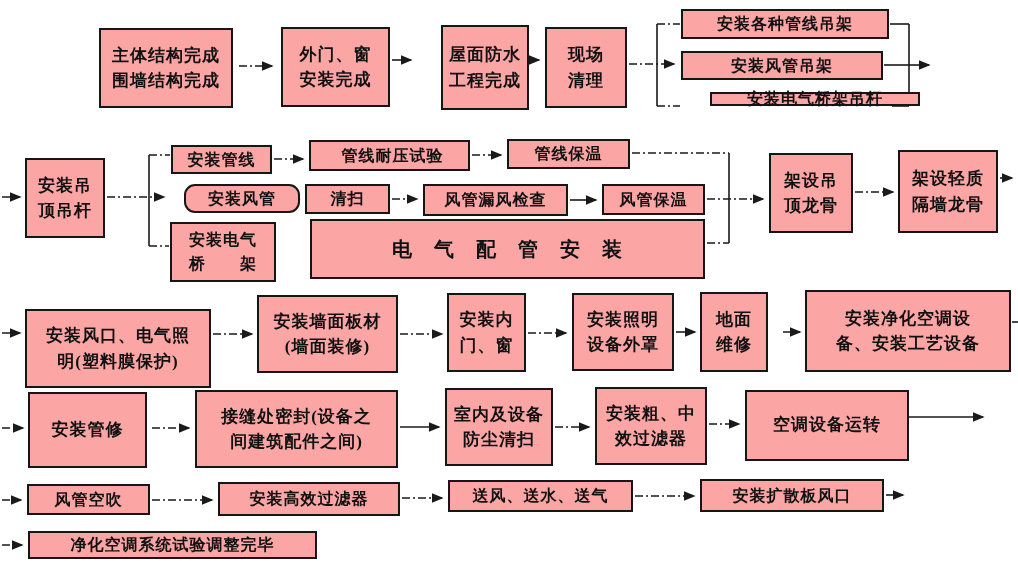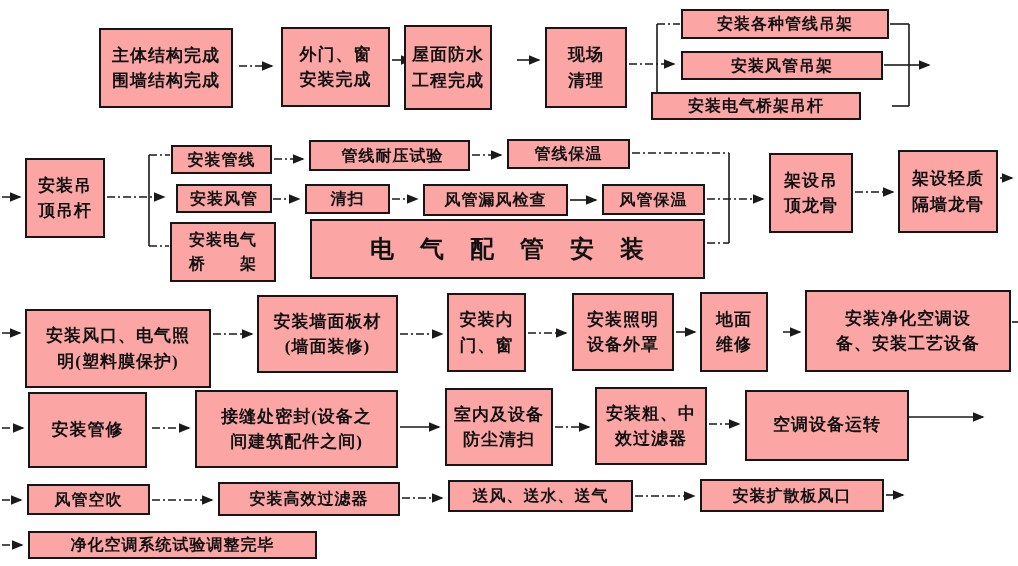--- a/index.html
+++ b/index.html
@@ -6,21 +6,21 @@
   #stage{position:relative;width:1018px;height:566px;background:#ffffff;overflow:hidden;
          font-family:"Liberation Serif","DejaVu Serif",serif;color:#111;}
   #wires{position:absolute;left:0;top:0;width:1018px;height:566px;}
   .dd{stroke:#1a1a1a;stroke-width:1.6;fill:none;stroke-dasharray:8 3 2 3;}
   .sl{stroke:#1a1a1a;stroke-width:1.6;fill:none;}
   .nd{position:absolute;box-sizing:border-box;border:2px solid #161616;background:#fca5a5;
       display:flex;align-items:center;justify-content:center;text-align:center;
       white-space:pre-line;font-weight:bold;font-size:17px;line-height:1.5;
       letter-spacing:1px;padding:1px 2px;}
   .sm{font-size:16px;line-height:1.1;}
-  .wide{font-size:24px;}
+  .wide{font-size:20px;}
 </style>
 </head>
 <body>
 
 <div id="stage">
 
   <svg id="wires" viewBox="0 0 1018 566" xmlns="http://www.w3.org/2000/svg">
     <defs>
       <marker id="arw" markerWidth="9" markerHeight="8" refX="6.5" refY="3" orient="auto">
         <path d="M0,0 L7.5,3 L0,6 z" fill="#1a1a1a"></path>
@@ -78,32 +78,32 @@
     <path class="dd" d="M635 496 H694" marker-end="url(#arw)"></path>
     <path class="sl" d="M886 495 H903" marker-end="url(#arw)"></path>
 
     <path class="dd" d="M2 545 H22" marker-end="url(#arw)"></path>
   </svg>
 
   <div class="nd" style="left:99px;top:28px;width:134px;height:80px;">主体结构完成
 围墙结构完成</div>
   <div class="nd" style="left:281px;top:27px;width:109px;height:80px;">外门、窗
 安装完成</div>
-  <div class="nd" style="left:404px;top:25px;width:88px;height:85px;">屋面防水
+  <div class="nd" style="left:441px;top:25px;width:88px;height:85px;">屋面防水
 工程完成</div>
   <div class="nd" style="left:545px;top:27px;width:82px;height:81px;">现场
 清理</div>
   <div class="nd sm" style="left:681px;top:9px;width:208px;height:30px;">安装各种管线吊架</div>
   <div class="nd sm" style="left:681px;top:51px;width:202px;height:29px;">安装风管吊架</div>
-  <div class="nd sm" style="left:651px;top:92px;width:210px;height:28px;">安装电气桥架吊杆</div>
+  <div class="nd sm" style="left:710px;top:92px;width:210px;height:14px;">安装电气桥架吊杆</div>
 
   <div class="nd" style="left:25px;top:158px;width:80px;height:80px;">安装吊
 顶吊杆</div>
   <div class="nd sm" style="left:171px;top:145px;width:101px;height:29px;">安装管线</div>
-  <div class="nd sm" style="left:176px;top:184px;width:96px;height:29px;">安装风管</div>
+  <div class="nd sm" style="left:184px;top:184px;width:116px;height:29px;border-radius:11px;">安装风管</div>
   <div class="nd sm" style="left:170px;top:222px;width:106px;height:60px;line-height:1.5;">安装电气
 桥　　架</div>
   <div class="nd sm" style="left:309px;top:140px;width:161px;height:31px;padding-left:8px;">管线耐压试验</div>
   <div class="nd sm" style="left:507px;top:139px;width:123px;height:30px;">管线保温</div>
   <div class="nd sm" style="left:305px;top:184px;width:85px;height:30px;">清扫</div>
   <div class="nd sm" style="left:423px;top:184px;width:145px;height:32px;">风管漏风检查</div>
   <div class="nd sm" style="left:602px;top:184px;width:103px;height:31px;">风管保温</div>
   <div class="nd wide" style="left:310px;top:219px;width:395px;height:60px;">电　气　配　管　安　装</div>
   <div class="nd" style="left:769px;top:153px;width:84px;height:80px;">架设吊
 顶龙骨</div>

